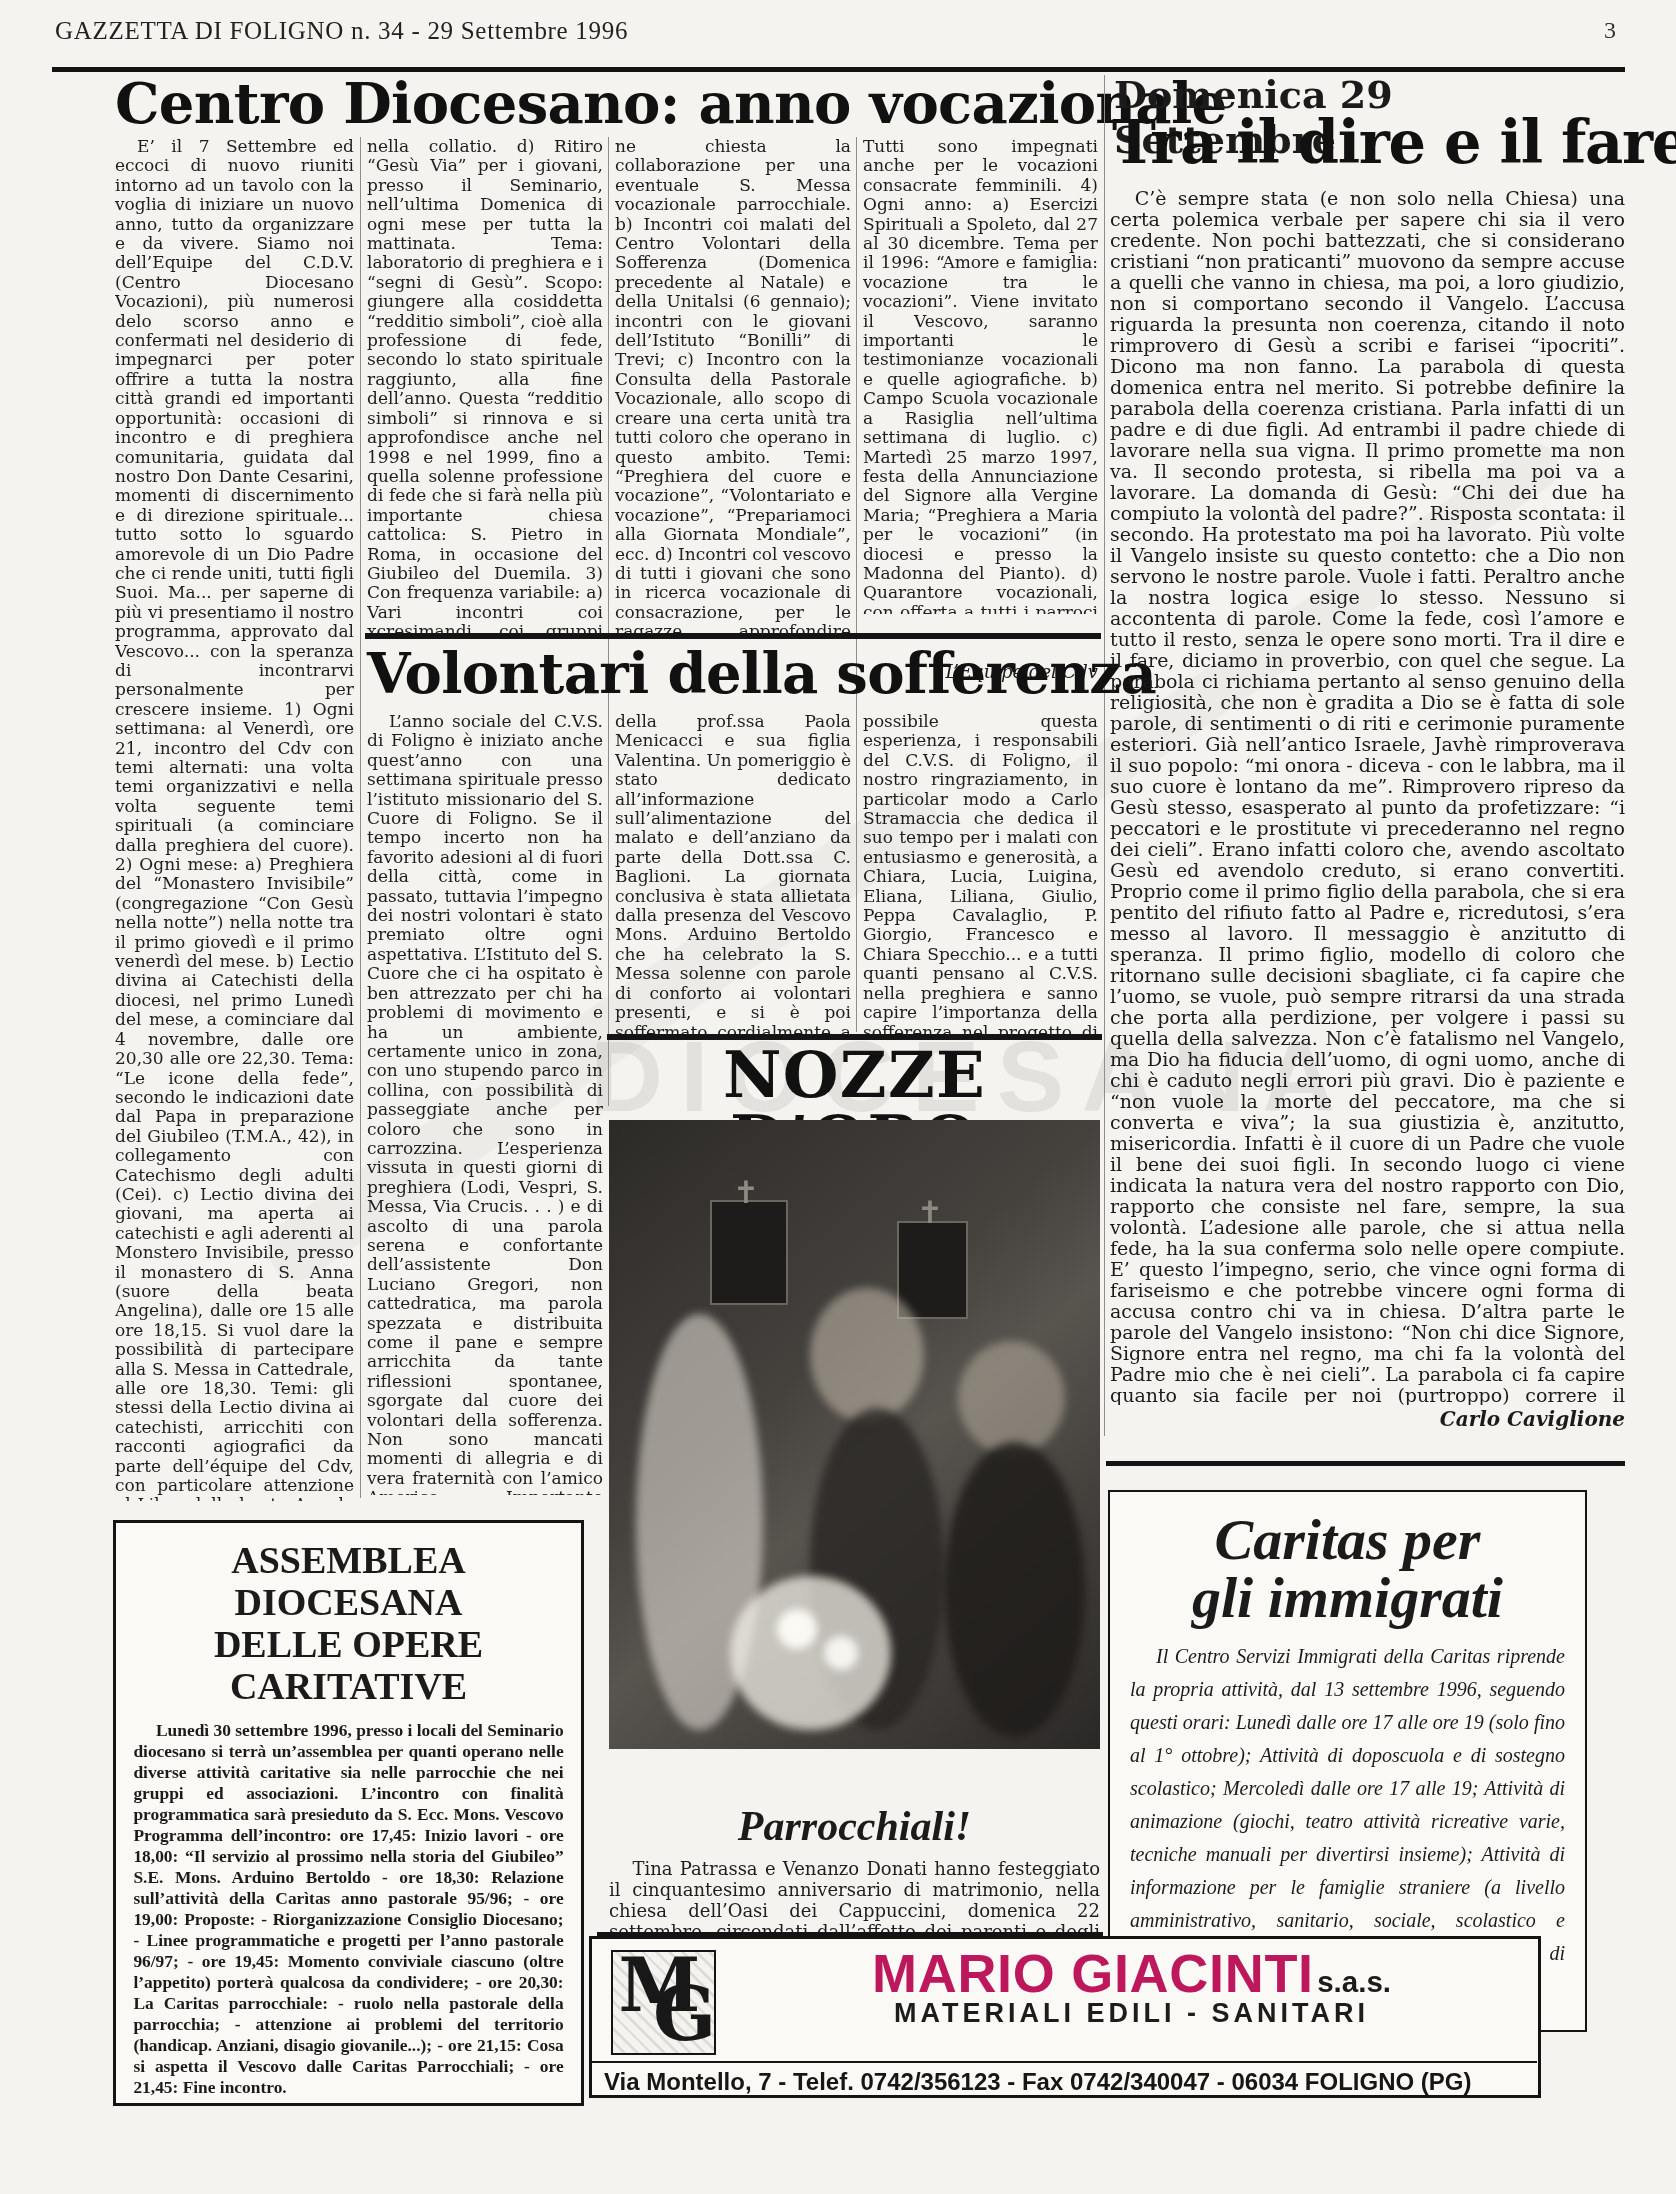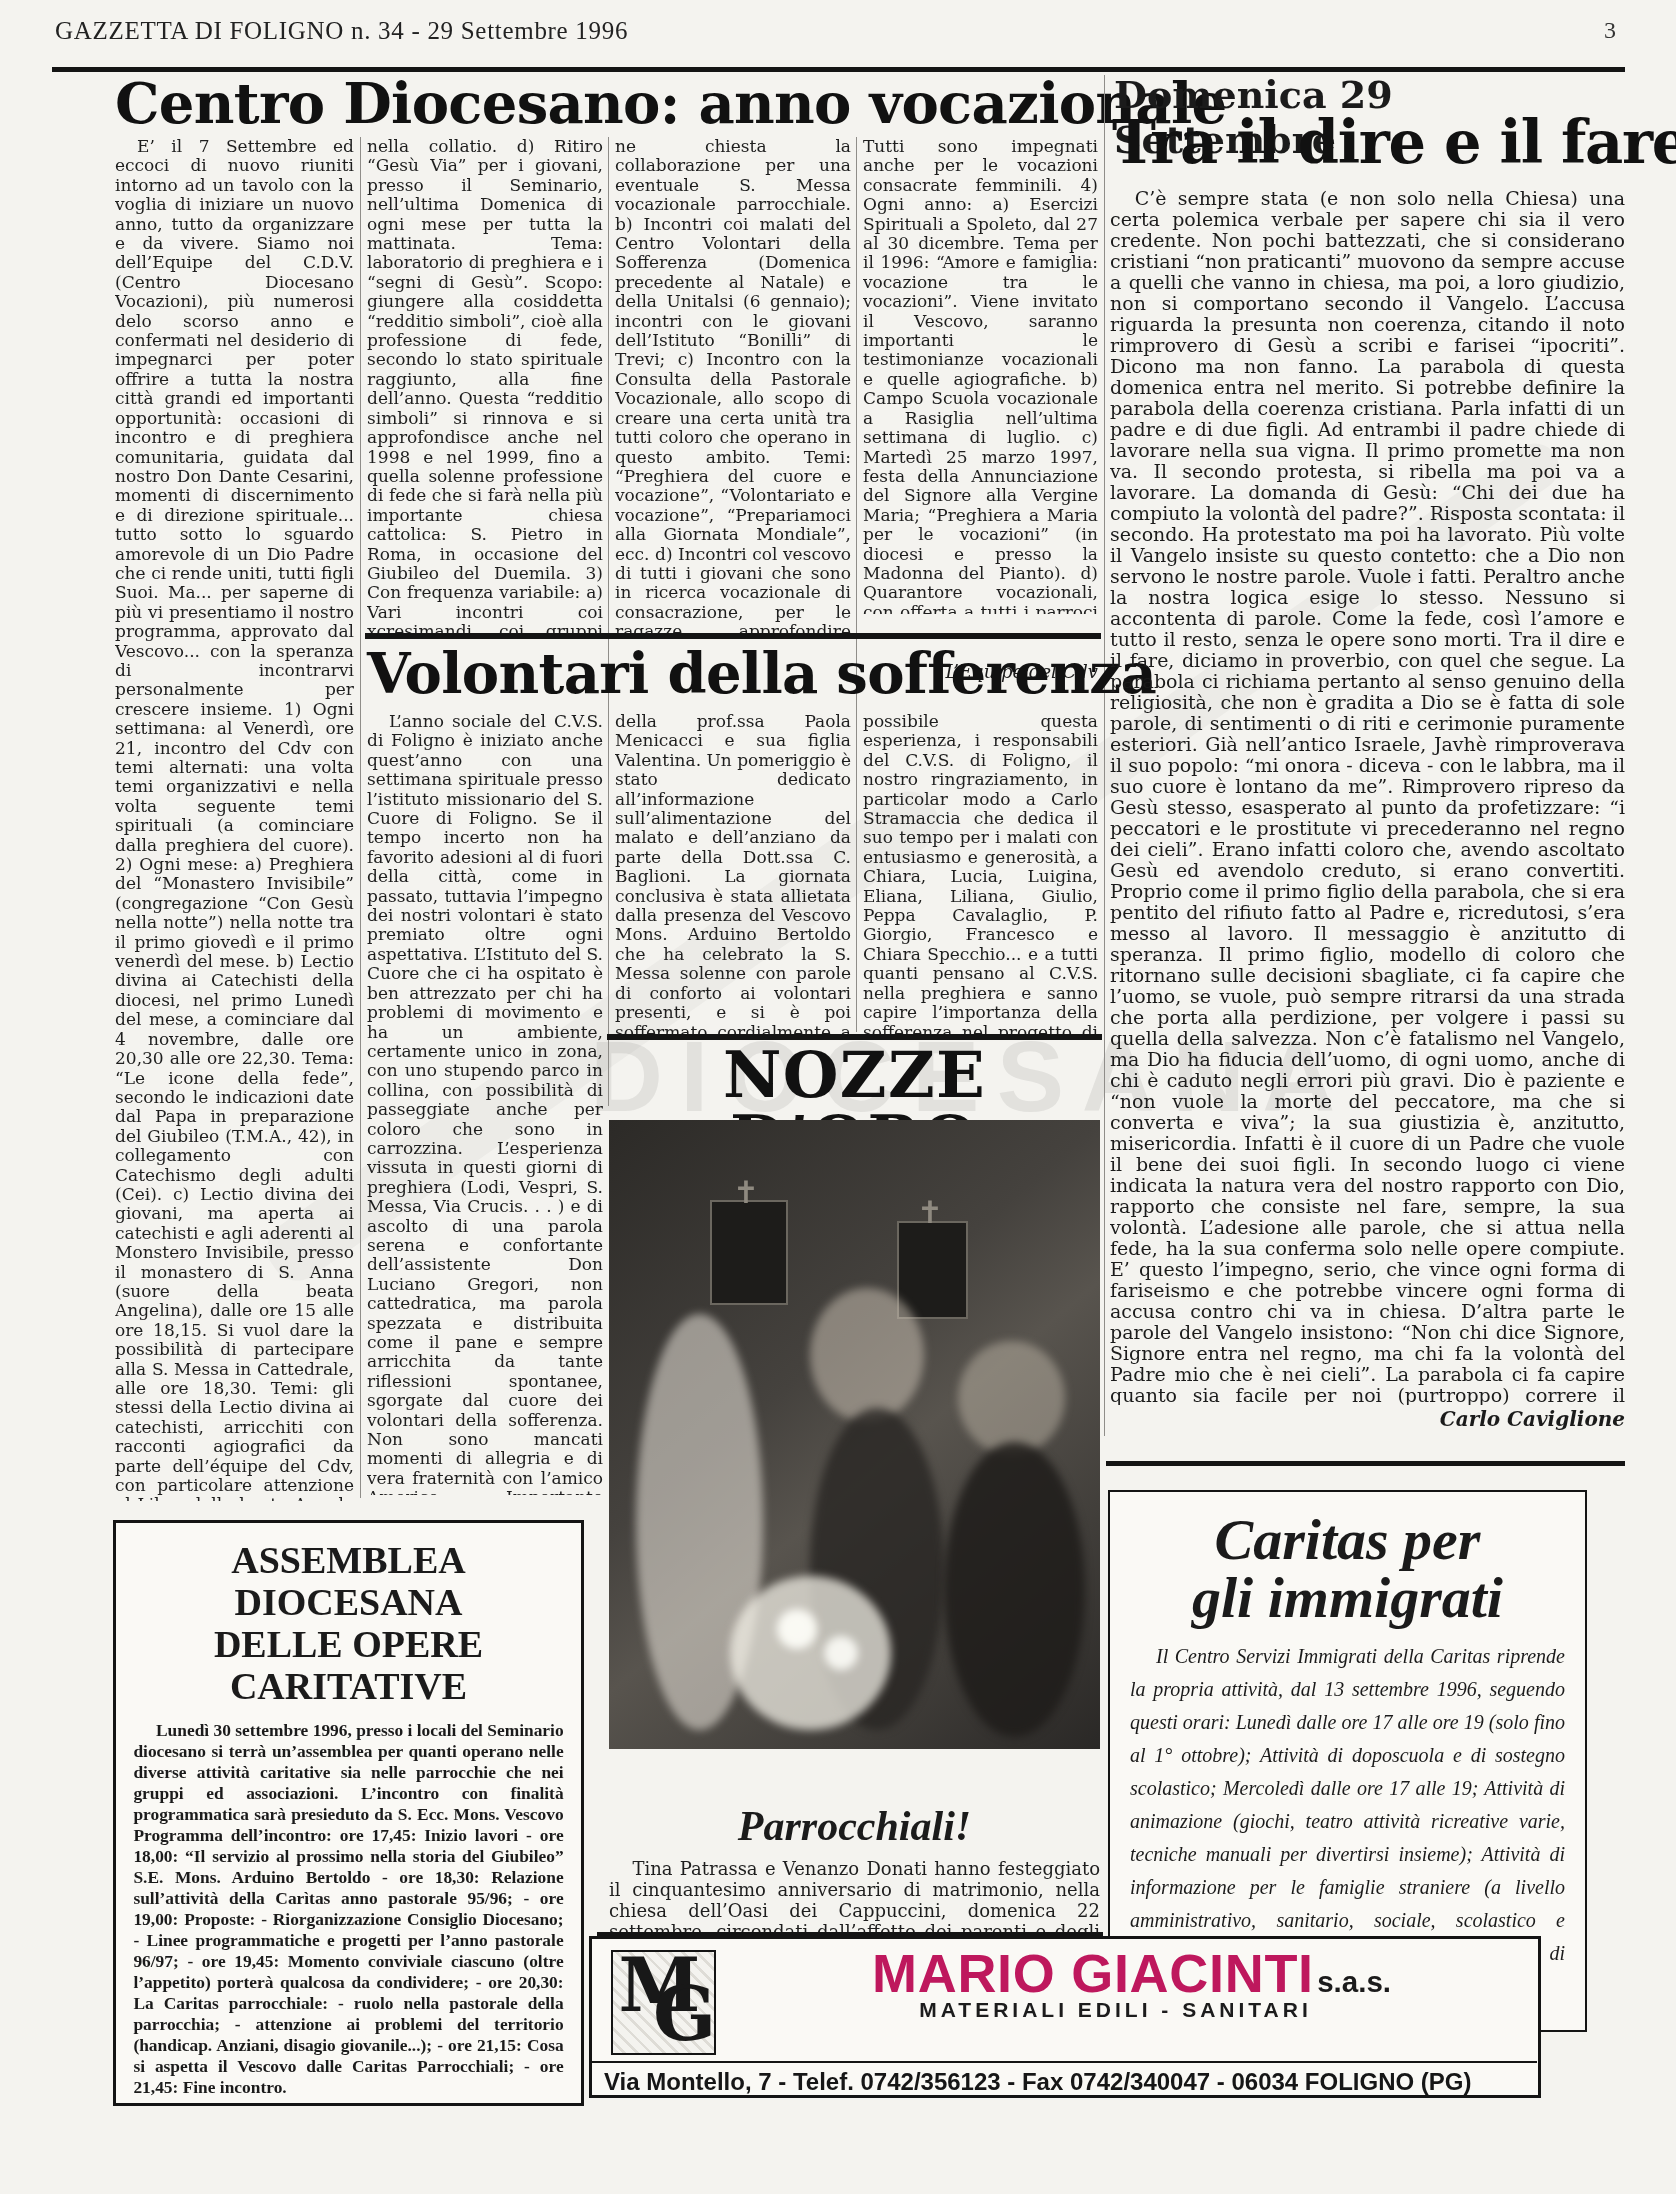--- a/index.html
+++ b/index.html
@@ -122,19 +122,19 @@
 
   <div class="abs box" style="left:589px;top:1936px;width:952px;height:162px;">
     <div class="abs mg-box" style="left:19px;top:10.7px;width:101px;height:101px;">
       <span class="mg-letter" style="left:5.4px;top:-9.4px;font-size:74px;">M</span>
       <span class="mg-letter" style="left:40px;top:19px;font-size:74px;">G</span>
     </div>
     <div class="abs" style="left:144px;top:2.7px;width:791px;text-align:center;">
       <span class="ad-company">MARIO GIACINTI</span>
       <span class="ad-suffix">s.a.s.</span>
     </div>
-    <div class="abs ad-sub" style="left:128px;top:59px;width:791px;font-size:21px;letter-spacing:4px;">MATERIALI  EDILI  -  SANITARI</div>
+    <div class="abs ad-sub" style="left:144px;top:59px;width:791px;font-size:27px;letter-spacing:4px;">MATERIALI  EDILI  -  SANITARI</div>
     <div class="abs" style="left:0px;top:122px;width:945px;border-top:2px solid #141414;"></div>
     <div class="abs ad-address" style="left:12px;top:129px;width:925px;">Via Montello, 7 - Telef. 0742/356123 - Fax 0742/340047 - 06034 FOLIGNO (PG)</div>
   </div>
 
 </div>
 
 
 </body></html>

